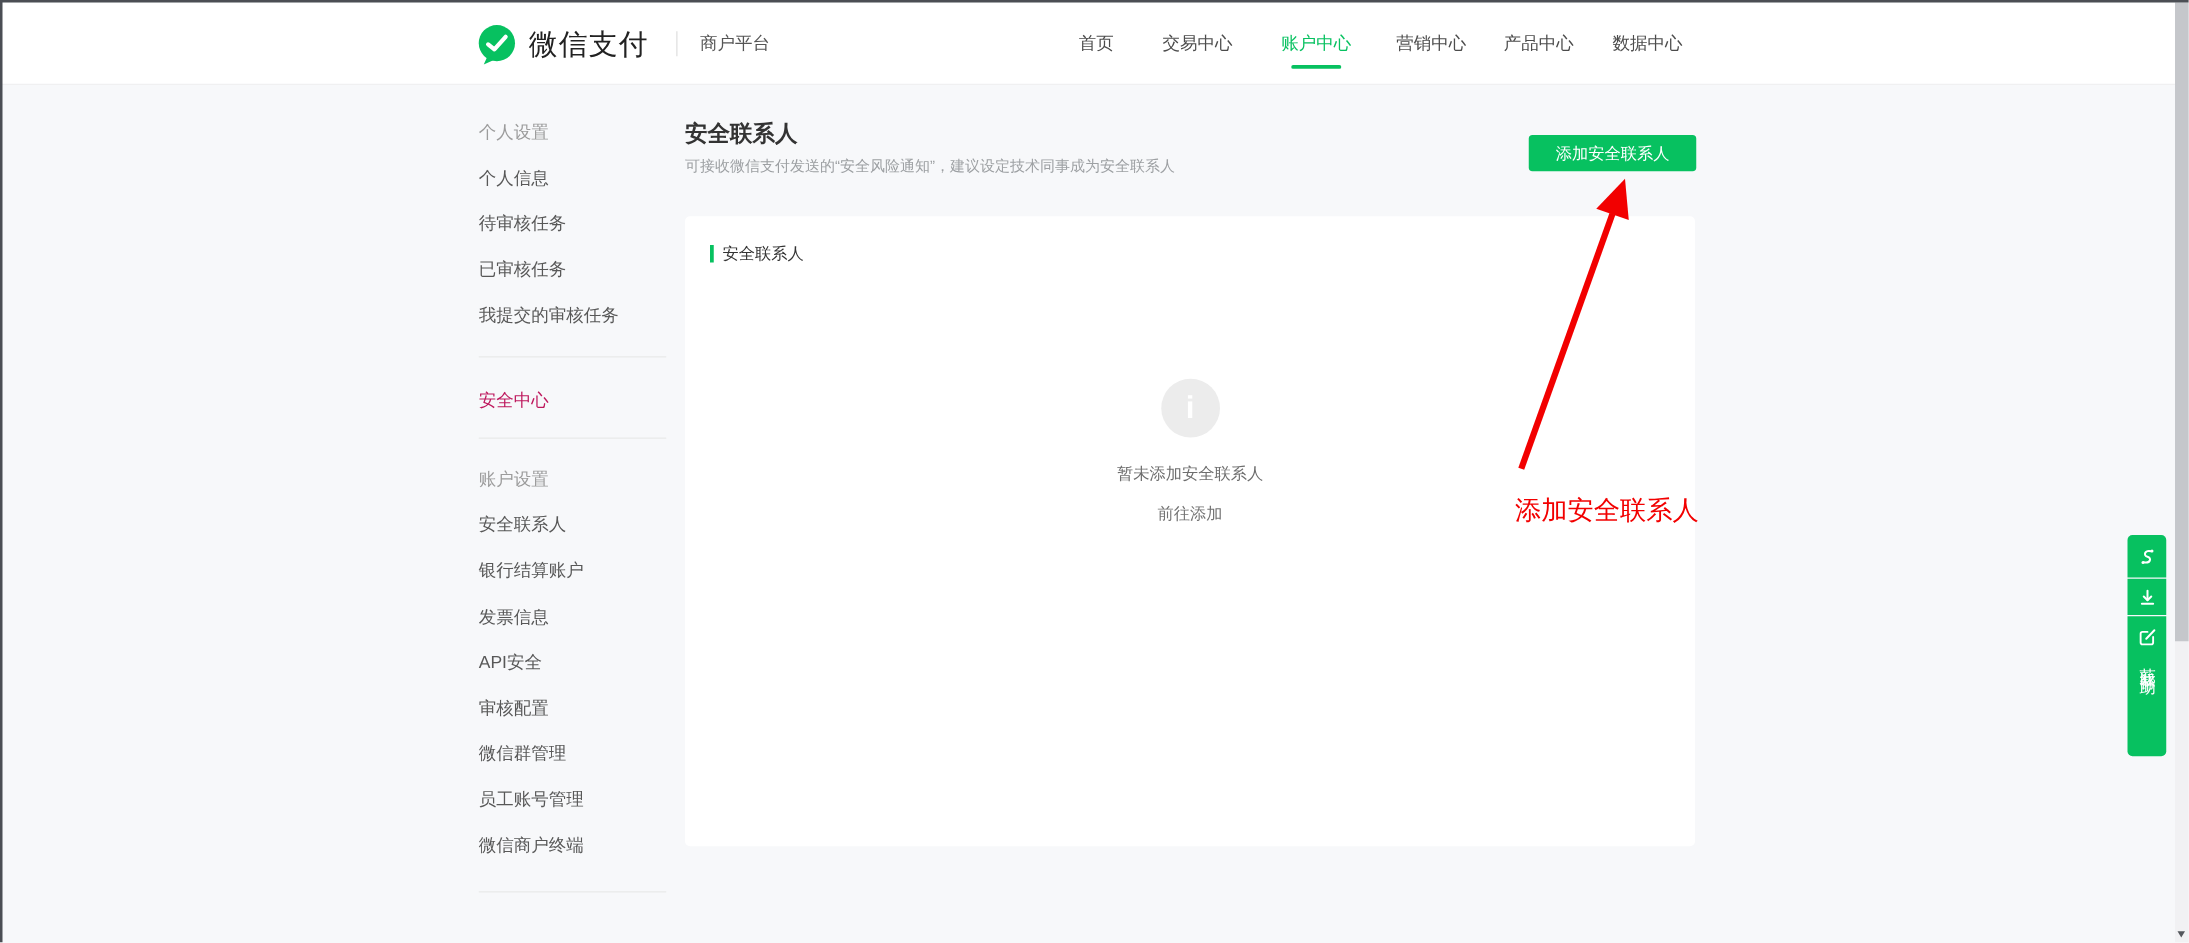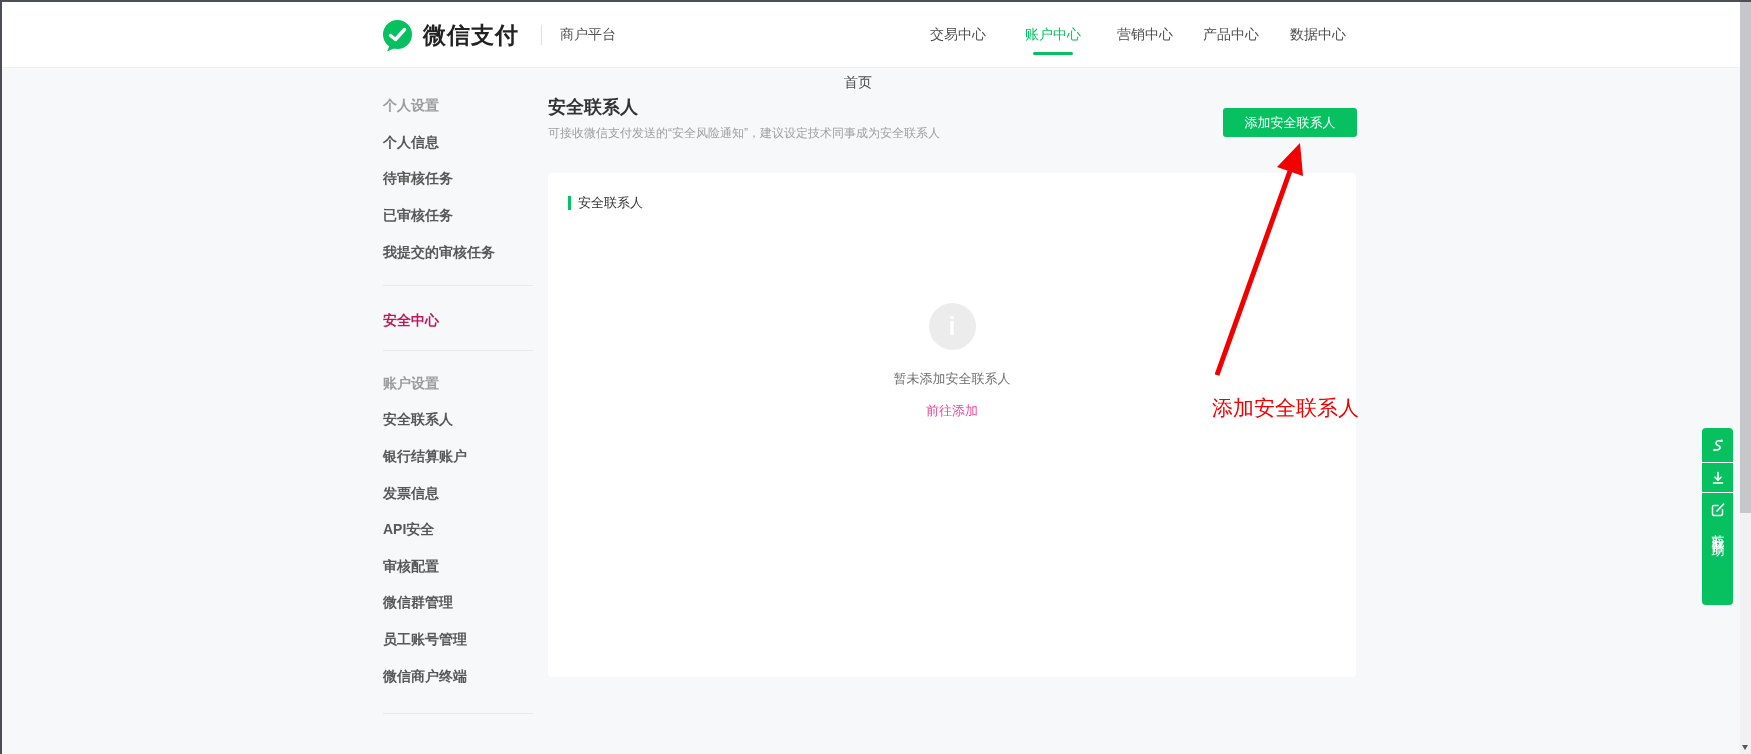--- a/index.html
+++ b/index.html
@@ -6,33 +6,33 @@
   html,body { width:1751px; height:754px; overflow:hidden; }
   body { position:relative; background:#f7f8fa; font-family:"Liberation Sans","DejaVu Sans",sans-serif; }
 
   .chrome-top { position:absolute; top:0; left:0; width:1751px; height:2px; background:#4b4e54; z-index:90; }
   .chrome-left { position:absolute; top:0; left:0; width:2px; height:754px; background:#4b4e54; z-index:90; }
 
   
   .header { position:absolute; top:2px; left:0; right:11px; height:66px; background:#ffffff; border-bottom:1px solid #f0f0f1; z-index:5; }
   .logo-group { position:absolute; left:381px; top:0; height:66px; display:flex; align-items:center; }
   .logo-icon { width:33px; height:33px; display:block; }
-  .logo-text { font-size:23px; color:#222; margin-left:9px; letter-spacing:1px;font-weight:bold; }
+  .logo-text { font-size:23px; color:#222; margin-left:9px; letter-spacing:1px; }
   .logo-divider { width:1px; height:20px; background:#e0e0e0; margin:0 18px 0 22px; }
   .platform-label { font-size:14px; color:#555; }
 
   .nav-item { position:absolute; top:0; height:66px; display:flex; align-items:center; font-size:14px; color:#4c4c4c; cursor:pointer; }
   .nav-item.active { color:#07c160; }
-  .nav-0 { left:844px;margin-top:48px; } .nav-1 { left:930px; } .nav-2 { left:1025px; }
+  .nav-0 { left:863px; } .nav-1 { left:930px; } .nav-2 { left:1025px; }
   .nav-3 { left:1117px; } .nav-4 { left:1203px;text-align:right; } .nav-5 { left:1290px; }
   .nav-underline { position:absolute; bottom:13px; left:50%; margin-left:-20px; width:40px; height:3px; background:#07c160; border-radius:1.5px; }
 
   
   .sidebar { position:absolute; left:383px; top:88px; width:150px; }
-  .side-row { height:36.6px; display:flex; align-items:center; font-size:14px; color:#585858; cursor:pointer; white-space:nowrap;font-weight:bold; }
+  .side-row { height:36.6px; display:flex; align-items:center; font-size:14px; color:#585858; cursor:pointer; white-space:nowrap; }
   .side-row.section { color:#9c9c9c; cursor:default; }
   .side-row.active { color:#be185d; }
   .side-divider { border:0; border-top:1px solid #e9e9e9; height:0; }
   .side-divider.d1 { margin:14px 0 17px 0; }
   .side-divider.d2 { margin:10px 0 15px 0; }
   .side-divider.d3 { margin:18px 0 0 0; }
 
   
   .page-title { position:absolute; left:548px; top:95px; font-size:18px; color:#333; }
   .page-subtitle { position:absolute; left:548px; top:125px; font-size:12px; color:#9da0a3; }
@@ -43,21 +43,21 @@
   
   .card { position:absolute; left:548px; top:173px; width:808px; height:504px; background:#ffffff; border-radius:4px; }
   .card-header { position:absolute; left:20px; top:21px; display:flex; align-items:center; }
   .card-bar { width:3px; height:14px; background:#07c160; margin-right:7px; }
   .card-title { font-size:13px; color:#333; }
 
   .empty { position:absolute; left:0; top:130px; width:100%; text-align:center; }
   .empty-circle { width:47px; height:47px; border-radius:50%; background:#ececec; color:#ffffff; font-size:25px;
                   font-weight:bold; line-height:47px; margin:0 auto; text-align:center; }
   .empty-msg { margin-top:20px; font-size:13px; color:#6e6e6e; }
-  .empty-link { margin-top:14px; font-size:13px; color:#ec4899; display:inline-block; cursor:pointer; }
+  .empty-link { margin-top:14px; font-size:13px; color:#737373; display:inline-block; cursor:pointer; }
 
   
   .annotation-arrow { position:absolute; left:0; top:0; width:1751px; height:754px; pointer-events:none; z-index:30; }
   .annotation-text { position:absolute; left:1212px; top:394px; font-size:21px; color:#f20000; z-index:30; white-space:nowrap; }
 
   
   .float-widget { position:absolute; right:18px; top:428px; width:31px; z-index:40; }
   .fw-btn { background:#07c160; color:#fff; display:flex; align-items:center; justify-content:center;
             margin-bottom:1px; cursor:pointer; }
   .fw-1 { height:34px; border-radius:4px 4px 0 0; }

